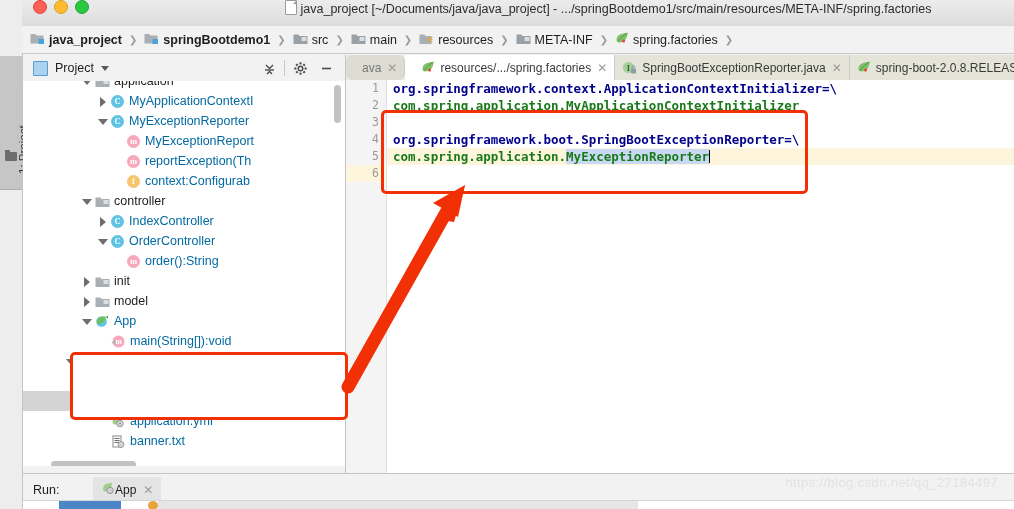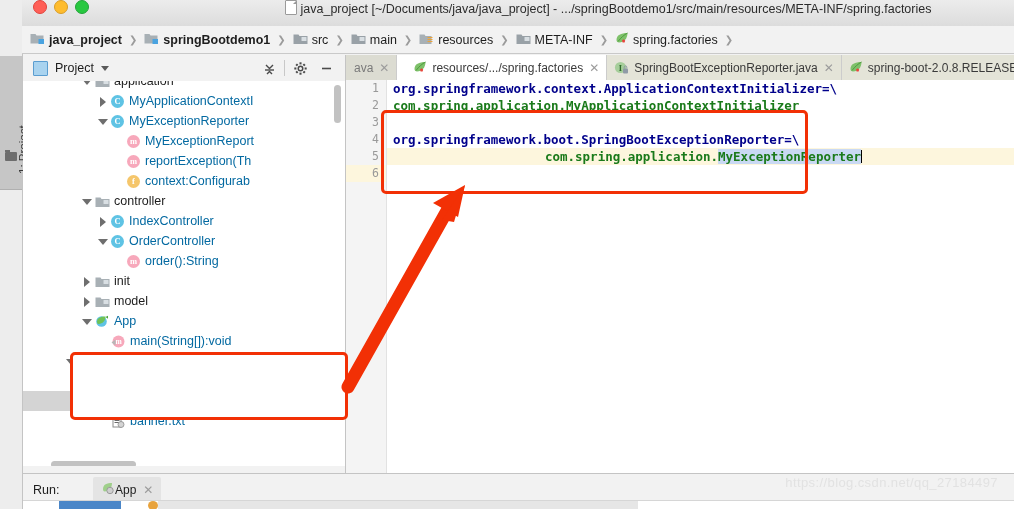--- a/index.html
+++ b/index.html
@@ -106,32 +106,32 @@
   .treeico{width:15px;height:13px;flex:0 0 auto;margin-right:4px;position:relative;}
 
   .hscroll{position:absolute;left:28px;bottom:5px;width:85px;height:7px;background:#c2c2c2;border-radius:4px;}
   .vscroll{position:absolute;right:4px;top:30px;width:7px;height:38px;background:#c2c2c2;border-radius:4px;}
 
   
   .editorwrap{position:absolute;left:346px;top:55px;width:668px;height:418px;background:#fff;}
   .tabbar{position:absolute;left:0;top:0;width:668px;height:25px;background:#eceedd;border-bottom:1px solid #c7c7c7;display:flex;align-items:stretch;}
   .etab{display:flex;align-items:center;padding:0 7px;font-size:12px;white-space:nowrap;border-right:1px solid #ccc;background:#e4e4d8;color:#3a3a3a;}
   .etab.active{background:#ffffff;padding-left:16px;}
-  .etab.partial{background:#dcdcd2;color:#7a7a7a;padding-left:8px;}
+  .etab.partial{background:#dcdcd2;color:#7a7a7a;padding-left:16px;border-radius:7px;}
   .etab .x{margin-left:6px;color:#9b9b9b;font-size:12px;}
   .etab .ti{margin-right:5px;display:flex;align-items:center;}
 
   .gutter{position:absolute;left:0;top:25px;width:40px;height:393px;background:#f4f4f4;border-right:1px solid #e2e2e2;}
   .gnum{height:17px;line-height:17px;text-align:right;padding-right:7px;font-size:11.5px;color:#999;
     font-family:"DejaVu Sans Mono", monospace;}
   .gnum.cur{background:#fdf6dd;}
   .codearea{position:absolute;left:41px;top:25px;width:627px;height:393px;background:#fff;}
   .cline{height:17px;line-height:17px;font-family:"DejaVu Sans Mono", monospace;font-size:12.5px;
     font-weight:bold;white-space:pre;padding-left:6px;}
-  .cline.cur{background:#fdf6dd;text-align:center;}
+  .cline.cur{background:#fdf6dd;}
   .k{color:#00008b;}
   .v{color:#1a7a1a;}
   .cmt{color:#808080;font-style:italic;font-weight:normal;}
   .selhl{background:#c9d9f3;}
   .caret-bar{display:inline-block;width:1px;height:13px;background:#000;vertical-align:-2px;}
 
   
   .annbox{position:absolute;border:3px solid #f23005;border-radius:5px;pointer-events:none;}
   .annbox.code{left:381px;top:110px;width:421px;height:78px;}
   .annbox.tree{left:70px;top:352px;width:272px;height:62px;}
@@ -389,20 +389,29 @@
           <span class="lab dark">META-INF</span>
         </div>
         <div class="row sel" style="padding-left: 74px;">
           <span class="tw"></span>
           <span class="treeico"><svg width="14" height="13" viewBox="0 0 14 13">
               <path d="M1.5,8 C1.5,3 6,1 12.5,1 C12.5,6.5 9,10.5 4,10.5 C2.6,10.5 1.5,9.4 1.5,8Z" fill="#7ec16a"></path>
               <path d="M12.5,1 C9,3 6,5.5 3,9.5" stroke="#4f9b3f" stroke-width="1" fill="none"></path>
               <path d="M7,8.5 l1.6,-1.2 l1.6,1.2 l-0.6,1.9 l-2,0 Z" fill="#e8453c"></path>
             </svg></span>
           <span class="lab">spring.factories</span>
+        </div>
+        <div class="row" style="padding-left: 74px;">
+          <span class="tw"></span>
+          <span class="treeico"><svg width="14" height="13" viewBox="0 0 14 13">
+              <path d="M1.5,7 C1.5,2.6 5.6,1 11.5,1 C11.5,6 8.4,9.6 3.8,9.6 C2.5,9.6 1.5,8.4 1.5,7Z" fill="#9fcf8a"></path>
+              <circle cx="9" cy="8.6" r="3.2" fill="#d9d9d9" stroke="#949494" stroke-width="1"></circle>
+              <circle cx="9" cy="8.6" r="1.1" fill="#949494"></circle>
+            </svg></span>
+          <span class="lab">application.yml</span>
         </div>
         <div class="row" style="padding-left: 74px;">
           <span class="tw"></span>
           <span class="treeico"><svg width="14" height="13" viewBox="0 0 14 13">
               <rect x="2" y="1" width="8" height="11" fill="#fff" stroke="#8a8a8a" stroke-width="1"></rect>
               <g stroke="#6a6a6a" stroke-width="1">
                 <line x1="3.5" y1="3.5" x2="8.5" y2="3.5"></line>
                 <line x1="3.5" y1="5.5" x2="8.5" y2="5.5"></line>
                 <line x1="3.5" y1="7.5" x2="8.5" y2="7.5"></line>
               </g>

